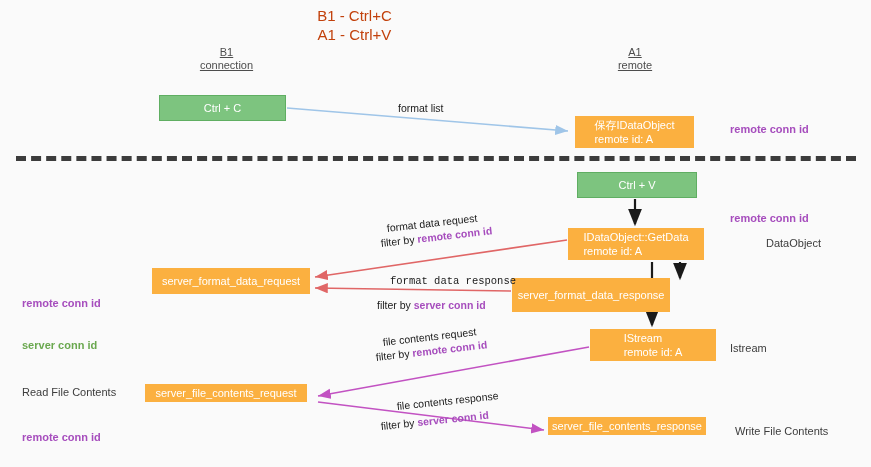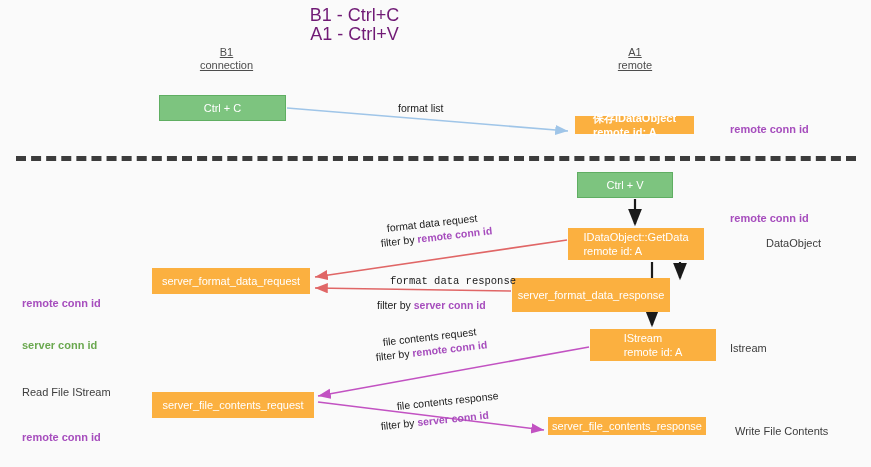--- a/index.html
+++ b/index.html
@@ -10,21 +10,21 @@
     overflow:hidden;
     position:relative;
   }
   #stage{position:absolute;left:0;top:0;width:871px;height:467px;}
   #lane-left{left:120px;top:79px;width:213px;height:388px;}
   #lane-right{left:508px;top:79px;width:254px;height:388px;}
 
   
   #doc-title{
     position:absolute;left:0;top:6px;width:709px;
-    text-align:center;font-size:18px;color:#701a75;line-height:19px;
+    text-align:center;font-size:15px;color:#c2410c;line-height:19px;
     white-space:pre;
   }
   .lane-head{
     position:absolute;text-align:center;font-size:11px;color:#4d4d4d;
     line-height:13px;white-space:pre;text-decoration:underline;
   }
   #head-left{left:120px;top:46px;width:213px;}
   #head-right{left:508px;top:46px;width:254px;}
 
   
@@ -40,27 +40,27 @@
     align-items:center;justify-content:center;
     color:#ffffff;font-size:11px;line-height:14px;
     box-sizing:border-box;
     white-space:pre;
   }
   .green{background:#7dc47f;border:1px solid #5fae62;}
   .orange{background:#fbb040;border:1px solid #f5a623;}
   .orange.plain{background:#fbb040;border:1px solid #fbb040;}
 
   #n-ctrlc   {left:159px;top:95px; width:127px;height:26px;}
-  #n-save    {left:575px;top:116px;width:119px;height:18px;font-weight:bold;}
-  #n-ctrlv   {left:577px;top:172px;width:96px;height:26px;}
+  #n-save    {left:575px;top:116px;width:119px;height:32px;}
+  #n-ctrlv   {left:577px;top:172px;width:120px;height:26px;}
   #n-getdata {left:568px;top:228px;width:136px;height:32px;}
   #n-sfdreq  {left:152px;top:268px;width:158px;height:26px;}
   #n-sfdresp {left:512px;top:278px;width:158px;height:34px;}
   #n-istream {left:590px;top:329px;width:126px;height:32px;}
-  #n-sfcreq  {left:152px;top:384px;width:162px;height:26px;margin-top:8px;}
+  #n-sfcreq  {left:145px;top:384px;width:162px;height:18px;}
   #n-sfcresp {left:548px;top:417px;width:158px;height:18px;}
 
   
   .note{position:absolute;font-size:11px;line-height:14px;white-space:pre;}
   .purple{color:#a64dbd;font-weight:bold;}
   .green-t{color:#6aa84f;font-weight:bold;}
   .dark{color:#3c3c3c;}
 
   #note-r1{left:730px;top:122px;}
   #note-r2{left:730px;top:211px;}
@@ -175,20 +175,20 @@
   <div class="note purple" id="note-r2">remote conn id</div>
   <div class="note dark" id="note-r3">DataObject</div>
   <div class="note dark" id="note-r4">Istream</div>
   <div class="note dark" id="note-r5">Write File Contents</div>
 
   <div class="note" id="note-l1">
     <div class="purple">remote conn id</div>
     <div class="green-t">server conn id</div>
   </div>
 
-  <div class="note dark" id="note-l2">Read File IStream</div>
+  <div class="note dark" id="note-l2">Read File Contents</div>
 
   <div class="note" id="note-l3">
     <div class="purple">remote conn id</div>
     
   </div>
 
 </div>
 
 </body></html>

